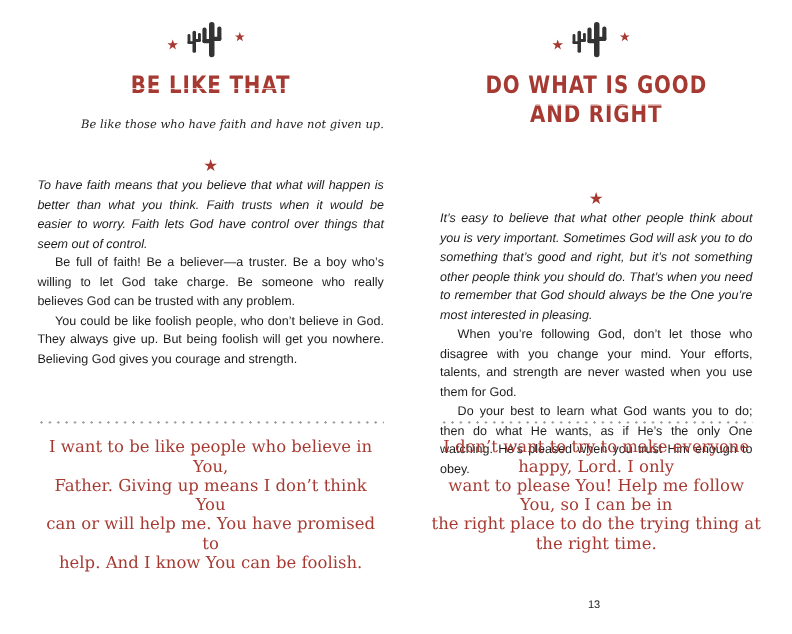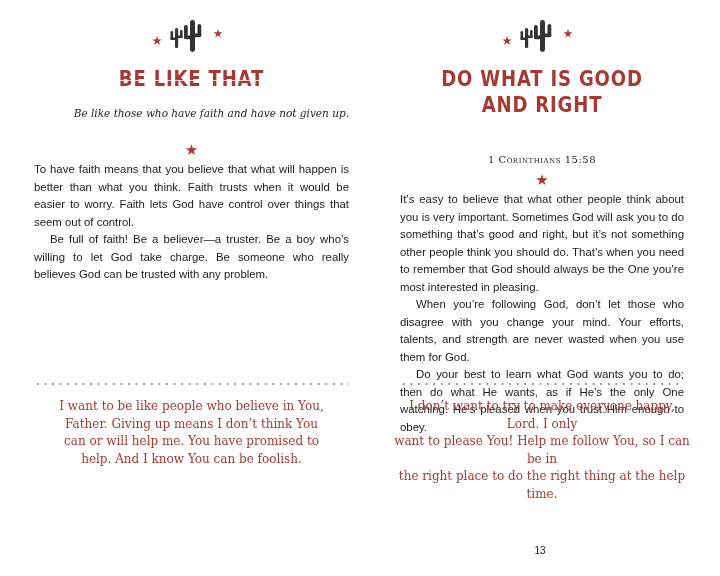--- a/index.html
+++ b/index.html
@@ -66,34 +66,34 @@
 
     .body {
       position: absolute; left: 0; width: 100%;
       font-family: "Liberation Sans", sans-serif;
       font-size: 11.4px;
       line-height: 17.5px;
       color: #1c1c1c;
       text-align: justify;
     }
     .body p { text-indent: 16px; }
-    .body p.first { text-indent: 0; }
+    .body p.first { text-indent: 0; font-style: italic; }
 
     .divider {
       position: absolute; left: 0; width: 100%; height: 4px;
       background-image: radial-gradient(circle, #9a9a9a 0.9px, transparent 1.2px);
       background-size: 7.6px 4px;
       background-repeat: repeat-x;
       background-position: 0 0;
     }
 
     .prayer {
       position: absolute; text-align: center;
       font-family: "DejaVu Serif", serif;
-      font-size: 12px;
+      font-size: 15px;
       line-height: 17.5px;
       color: #a63a32;
     }
 
     .pagenum {
       position: absolute; top: 545px; left: 0; width: 100%; text-align: center;
       font-family: "Liberation Sans", sans-serif;
       font-size: 10px; color: #222;
     }
   </style>
@@ -138,20 +138,23 @@
 
     <div class="star" style="top:142px;">★</div>
 
     <div class="body" style="top:161px;">
       <p class="first">
         <span>To have faith means that you believe that what will happen is better than what you think. Faith trusts when it would be easier to worry. Faith lets God have control over things that seem out of control.</span>
       </p>
       <p>
         <span>Be full of faith! Be a believer—a truster. Be a boy who’s willing to let God take charge. Be someone who really believes God can be trusted with any problem.</span>
       </p>
+      <p>
+        <span>You could be like foolish people, who don’t believe in God. They always give up. But being foolish will get you nowhere. Believing God gives you courage and strength.</span>
+      </p>
     </div>
 
     <div class="divider" style="top:382px;"></div>
 
     <div class="prayer" style="top:398px; left:0; width:100%;">
       <div>I want to be like people who believe in You,</div>
       <div>Father. Giving up means I don’t think You</div>
       <div>can or will help me. You have promised to</div>
       <div>help. And I know You can be foolish.</div>
     </div>
@@ -181,40 +184,39 @@
         <g>
           <polygon fill="#a63a32" points="71,13 72.1,16.2 75.5,16.2 72.8,18.2 73.8,21.4 71,19.4 68.2,21.4 69.2,18.2 66.5,16.2 69.9,16.2"></polygon>
         </g>
       </svg>
     </div>
 
     <h1 class="title">
       <span class="strike">DO WHAT IS GOOD AND RIGHT</span>
     </h1>
 
-    <div class="ref" style="top:153px;">1 Corinthians 15:58</div>
 
     <div class="star" style="top:172px;">★</div>
 
     <div class="body" style="top:191px;">
       <p class="first">
         <span>It’s easy to believe that what other people think about you is very important. Sometimes God will ask you to do something that’s good and right, but it’s not something other people think you should do. That’s when you need to remember that God should always be the One you’re most interested in pleasing.</span>
       </p>
       <p>
         <span>When you’re following God, don’t let those who disagree with you change your mind. Your efforts, talents, and strength are never wasted when you use them for God.</span>
       </p>
       <p>
         <span>Do your best to learn what God wants you to do; then do what He wants, as if He’s the only One watching. He’s pleased when you trust Him enough to obey.</span>
       </p>
     </div>
 
     <div class="divider" style="top:382px;"></div>
 
     <div class="prayer" style="top:398px; left:-8px; width:300px;">
       <div>I don’t want to try to make everyone happy, Lord. I only</div>
       <div>want to please You! Help me follow You, so I can be in</div>
-      <div>the right place to do the right thing at the help time.</div>
+      <div>the right place to do the trying thing at the right time.</div>
     </div>
 
     <div class="pagenum" style="left:-30px; width:340px;">13</div>
   </section>
 
 </div>
 
 </body></html>

